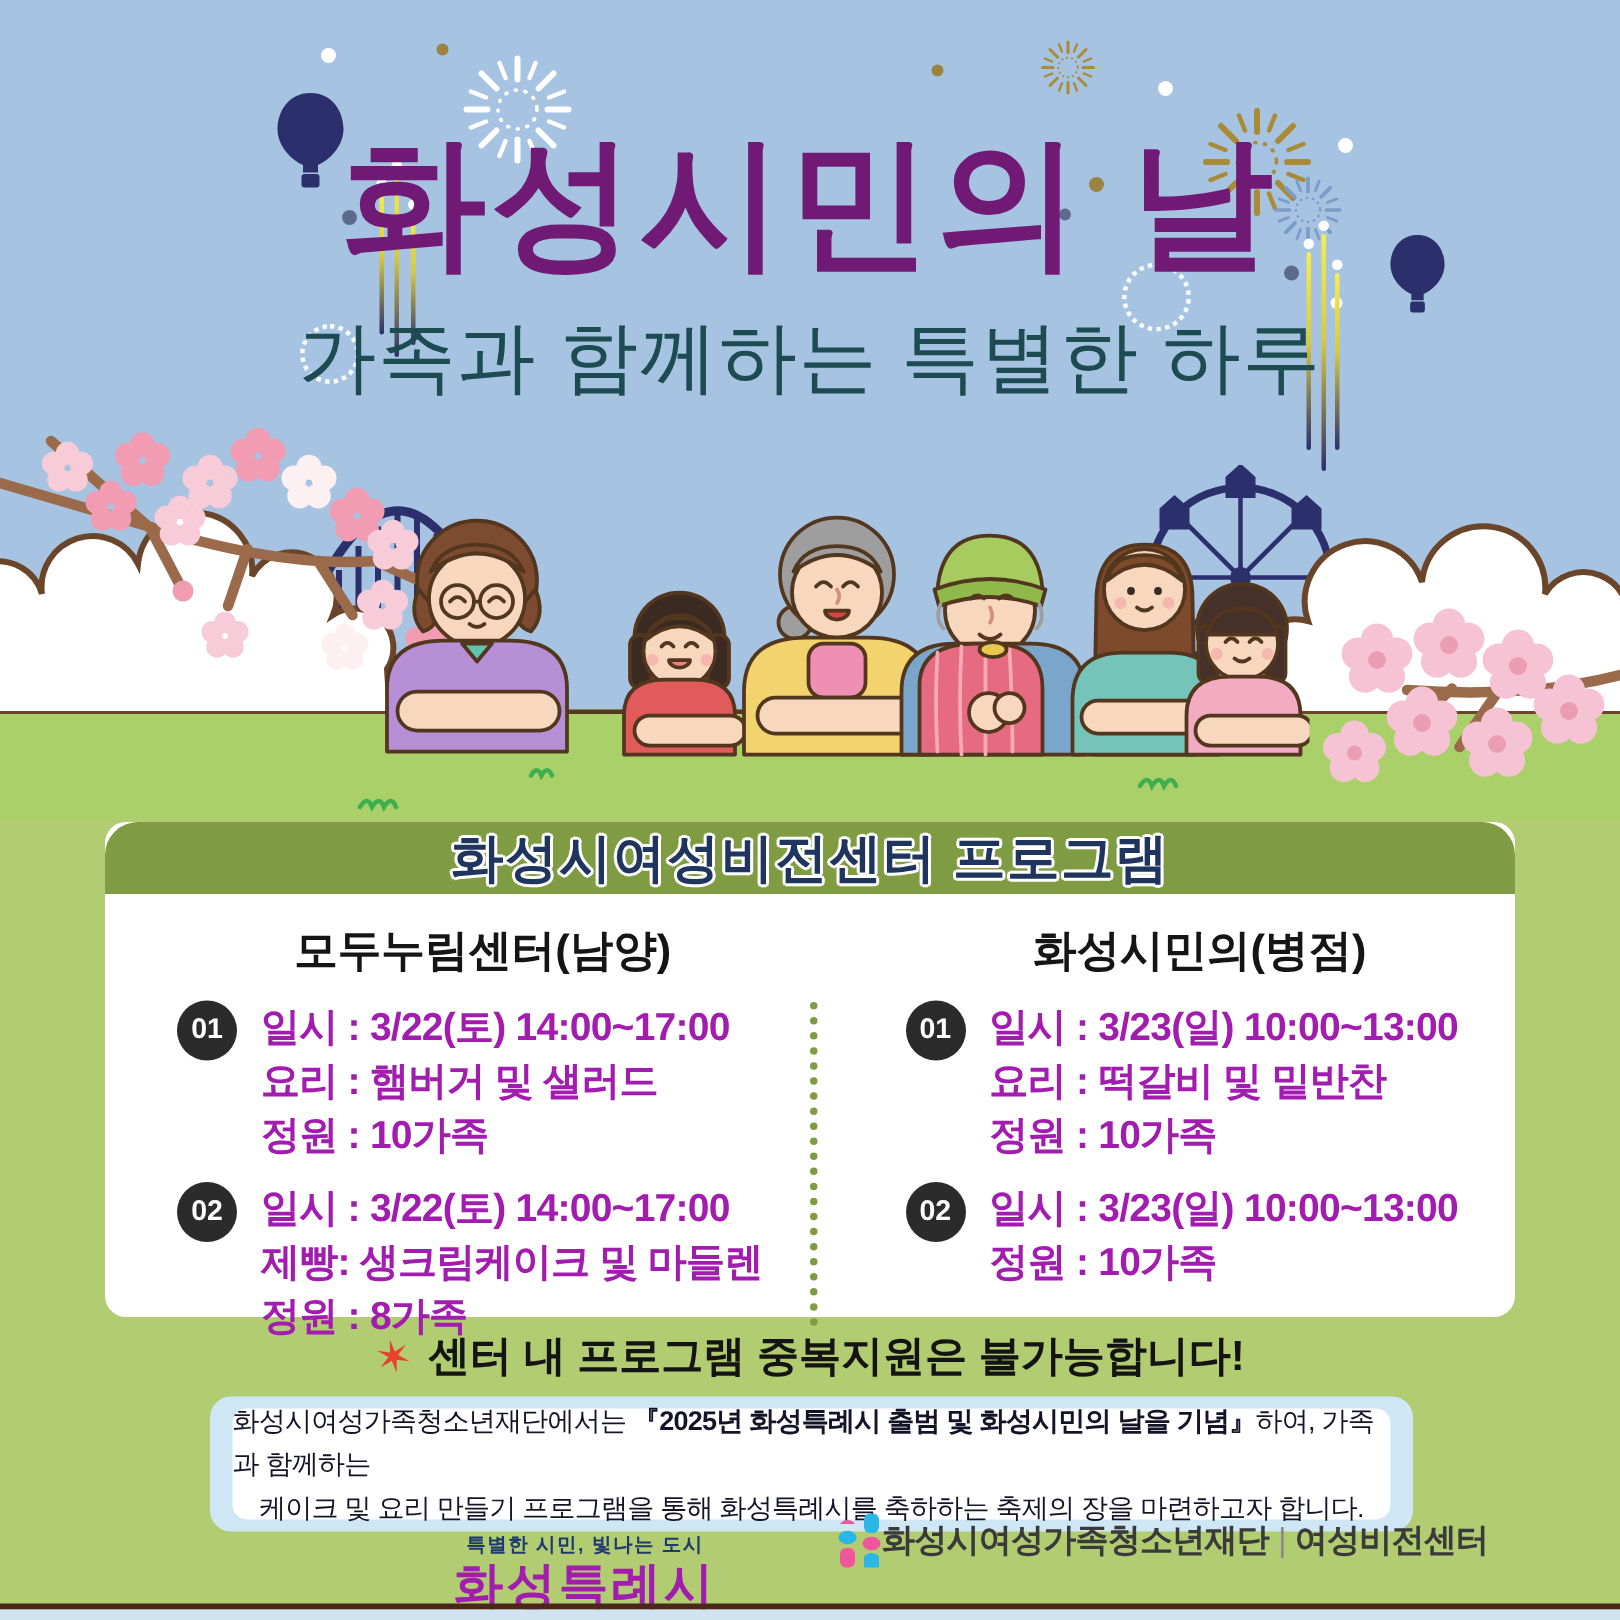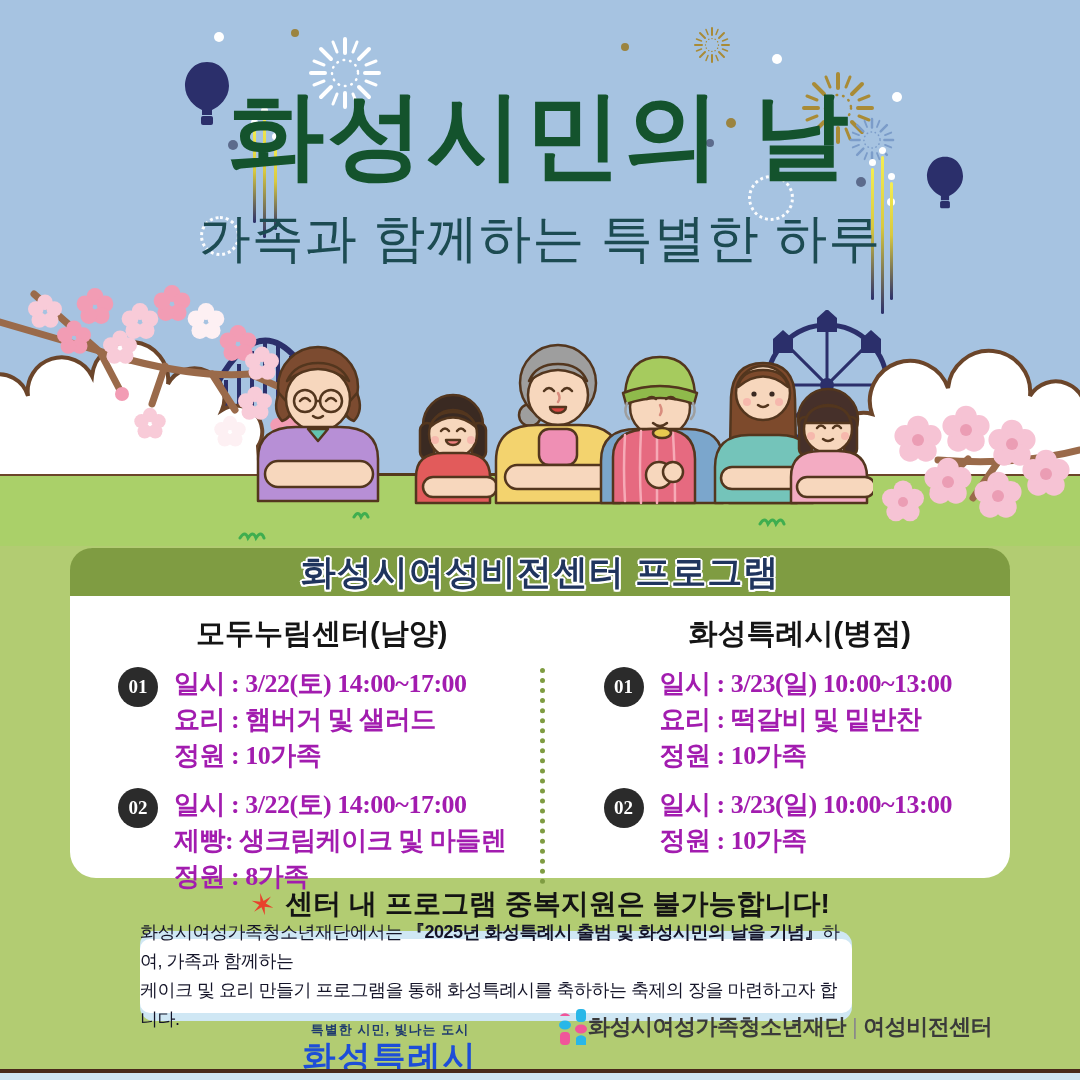--- a/index.html
+++ b/index.html
@@ -3,21 +3,21 @@
 <meta charset="utf-8">
 <style>
   html,body{margin:0;padding:0;}
   body{font-family:"Liberation Sans","DejaVu Sans",sans-serif;}
   .poster{position:relative;width:1080px;height:1080px;overflow:hidden;background:#b2cc72;}
 
   
   .sky{position:absolute;left:0;top:0;width:1080px;height:473px;background:#a6c3e1;}
   .decor{position:absolute;left:0;top:0;width:1080px;height:473px;}
   .title{position:absolute;left:0;right:0;top:72px;text-align:center;
-         font-size:96px;font-weight:800;color:#14532d;letter-spacing:3px;z-index:3;}
+         font-size:96px;font-weight:800;color:#701a75;letter-spacing:3px;z-index:3;}
   .subtitle{position:absolute;left:0;right:0;top:204px;text-align:center;
          font-size:52px;font-weight:400;color:#1c4b52;letter-spacing:1px;z-index:3;}
   .ring{position:absolute;border:3px dotted rgba(255,255,255,.95);border-radius:50%;z-index:2;}
   .ring.r1{left:200px;top:216px;width:34px;height:34px;}
   .ring.r2{left:748px;top:175px;width:40px;height:40px;}
   .streak{position:absolute;width:3px;border-radius:2px;
           background:linear-gradient(#f5ee52,#d8c93f 45%,#2b2f6b);z-index:2;}
   .streak::before{content:"";position:absolute;left:-2px;top:-9px;width:7px;height:7px;
           border-radius:50%;background:#fff;}
   .s1{left:253px;top:128px;height:95px;} .s2{left:263px;top:116px;height:122px;}
@@ -34,53 +34,53 @@
   .family{position:absolute;left:213px;top:331px;z-index:5;}
 
   
   .ground{position:absolute;left:0;top:473px;width:1080px;height:607px;
           background:#b2cc72;border-top:3px solid #553a1c;box-sizing:border-box;}
   .grass-strip{position:absolute;left:0;top:0;width:1080px;height:70px;background:#aad069;}
   .squiggle{position:absolute;z-index:1;}
 
   
   .program-card{position:absolute;left:70px;top:72px;width:940px;height:330px;
-          background:#ffffff;border-radius:26px;z-index:2;}
+          background:#ffffff;border-radius:14px;z-index:2;}
   .card-header{height:48px;background:#7f9c42;border-radius:22px 22px 0 0;
           display:flex;align-items:center;justify-content:center;
           font-size:35px;font-weight:800;color:#20355e;letter-spacing:1px;
           text-shadow:-2px 0 #fff,2px 0 #fff,0 -2px #fff,0 2px #fff,
                       -1.5px -1.5px #fff,1.5px -1.5px #fff,-1.5px 1.5px #fff,1.5px 1.5px #fff;}
   .card-body{position:relative;display:flex;}
   .col{width:50%;box-sizing:border-box;padding:12px 14px 0 24px;margin-left:24px;}
   .col-title{text-align:center;font-size:29px;font-weight:800;color:#151515;margin:6px 0 12px;}
-  .item{display:flex;gap:16px;margin-bottom:13px;font-family:Liberation Serif, serif;}
+  .item{display:flex;gap:16px;margin-bottom:13px;}
   .badge{flex:none;width:40px;height:40px;border-radius:50%;background:#2b2b2b;color:#fff;
          font-size:19px;font-weight:800;display:flex;align-items:center;justify-content:center;margin-top:1px;}
   .lines{font-size:26px;font-weight:800;color:#a21caf;line-height:36px;letter-spacing:-0.5px;}
   .vdivider{position:absolute;left:50%;top:72px;bottom:24px;border-left:5px dotted #7f9c42;}
 
   
   .notice{position:absolute;left:0;right:0;top:409px;text-align:center;
           font-size:28px;font-weight:800;color:#141414;z-index:2;}
   .notice .star{display:inline-block;color:#e8412c;font-size:30px;
           transform:rotate(-12deg);margin-right:10px;vertical-align:-2px;}
 
   
-  .info-banner{position:absolute;left:140px;top:455px;width:712px;height:90px;background:#cfe7f4;
+  .info-banner{position:absolute;left:140px;top:455px;width:802px;height:90px;background:#cfe7f4;
           border-radius:14px;display:flex;align-items:center;justify-content:center;z-index:2;}
   .info-inner{background:#ffffff;border-radius:10px;width:772px;height:74px;
           display:flex;flex-direction:column;align-items:center;justify-content:center;
           font-size:18px;font-weight:500;color:#141428;line-height:29px;letter-spacing:-0.5px;}
   .info-inner b{font-weight:800;}
 
   
   .footer-left{position:absolute;left:300px;top:545px;width:180px;text-align:center;z-index:2;}
   .slogan{font-size:13px;font-weight:700;color:#1e3a6e;letter-spacing:1px;}
-  .cityname{font-size:33px;font-weight:800;color:#1d4ed8;line-height:36px;letter-spacing:2px;}
+  .cityname{font-size:33px;font-weight:800;color:#a21caf;line-height:36px;letter-spacing:2px;}
   .cityeng{font-size:11px;font-weight:700;color:#1e3a6e;letter-spacing:1.5px;}
   .footer-right{position:absolute;left:558px;top:532px;display:flex;align-items:center;z-index:2;}
   .org-text{font-size:22px;font-weight:800;color:#3a3a3a;letter-spacing:-0.5px;}
   .org-text .div{color:#8a8a8a;font-weight:400;margin:0 6px;}
 
   .bottom-line{position:absolute;left:0;top:1069px;width:1080px;height:4px;background:#49281a;z-index:3;}
   .bottom-blue{position:absolute;left:0;top:1073px;width:1080px;height:7px;background:#cfe3f1;z-index:3;}
 </style>
 </head>
 <body>
@@ -406,21 +406,21 @@
             <div class="badge">02</div>
             <div class="lines">
               <div>일시 : 3/22(토)  14:00~17:00</div>
               <div>제빵: 생크림케이크 및 마들렌</div>
               <div>정원 : 8가족</div>
             </div>
           </div>
         </div>
 
         <div class="col" style="padding-left:40px;">
-          <div class="col-title">화성특례시(병점)</div>
+          <div class="col-title">화성시민의(병점)</div>
           <div class="item">
             <div class="badge">01</div>
             <div class="lines">
               <div>일시 : 3/23(일) 10:00~13:00</div>
               <div>요리 : 떡갈비 및 밑반찬</div>
               <div>정원 : 10가족</div>
             </div>
           </div>
           <div class="item">
             <div class="badge">02</div>

